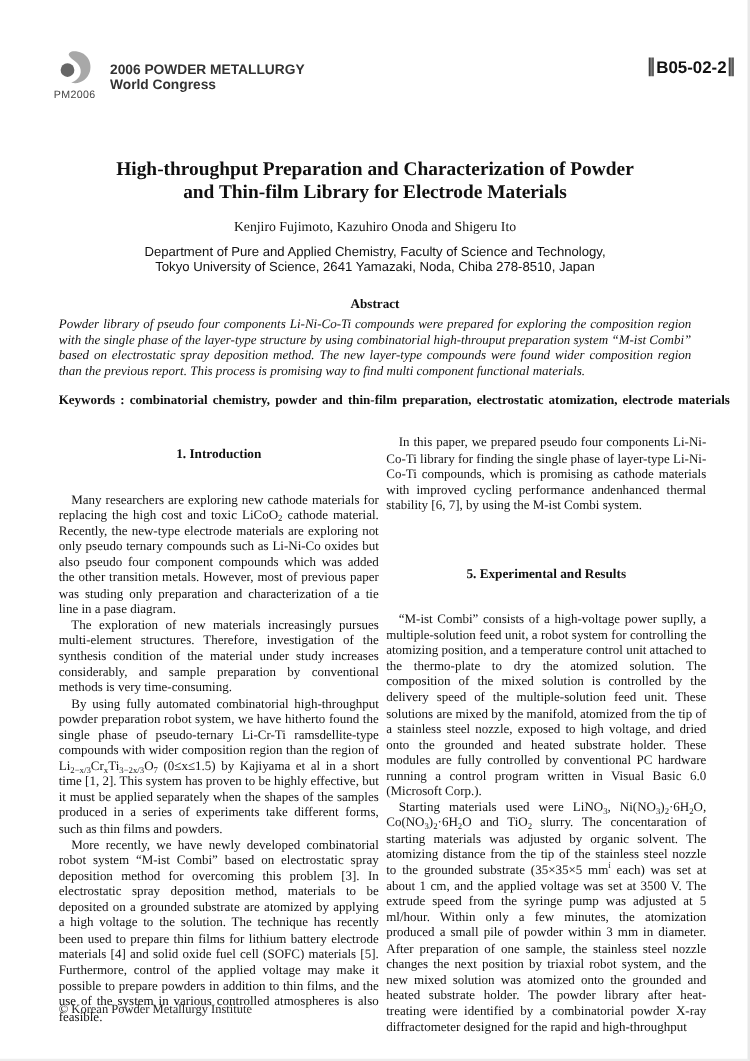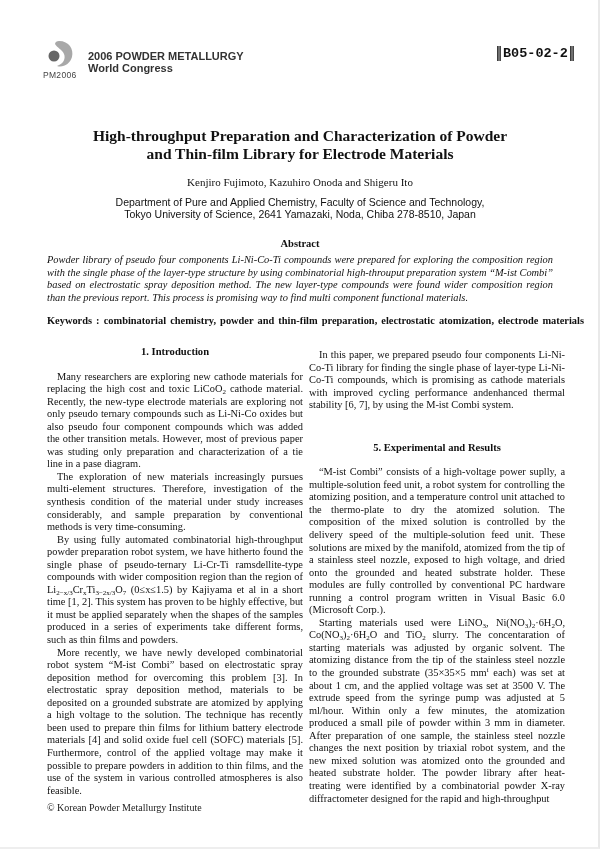--- a/index.html
+++ b/index.html
@@ -4,36 +4,36 @@
 <style>
   html, body { margin:0; padding:0; background:#ffffff; }
   body { width:600px; height:849px; position:relative; overflow:hidden; font-family:"Liberation Serif", serif; color:#111; }
   .page { position:absolute; left:0; top:0; width:598px; height:847px; border-right:2px solid #e9e9e9; border-bottom:2px solid #eeeeee; background:#fff; }
 
   
   .logo { position:absolute; left:43px; top:39px; width:40px; height:44px; }
   .logo-mark { position:absolute; left:2px; top:0; width:30px; height:30px; }
   .logo-text { position:absolute; left:0; top:31px; font-family:"Liberation Sans", sans-serif; font-size:8.5px; color:#444; letter-spacing:0.3px; white-space:nowrap; }
   .conf { position:absolute; left:88px; top:50px; font-family:"Liberation Sans", sans-serif; font-weight:bold; font-size:11px; line-height:12px; color:#333; }
-  .code { position:absolute; left:495px; top:46px; font-family:Liberation Mono, monospace; font-weight:bold; font-size:13.5px; color:#111; display:flex; align-items:center; }
+  .code { position:absolute; left:517px; top:46px; font-family:Liberation Sans, sans-serif; font-weight:bold; font-size:13.5px; color:#111; display:flex; align-items:center; }
   .code .bar { display:inline-block; width:4px; height:15px; background:linear-gradient(90deg,#222,#888,#333); margin:0 2px; }
 
   
   .title { position:absolute; left:0; width:600px; top:127px; text-align:center; font-weight:bold; font-size:15.5px; line-height:18px; }
   .authors { position:absolute; left:0; width:600px; top:176px; text-align:center; font-size:11px; }
   .affil { position:absolute; left:0; width:600px; top:196px; text-align:center; font-family:"Liberation Sans", sans-serif; font-size:10.5px; line-height:12.3px; }
   .abs-h { position:absolute; left:0; width:600px; top:238px; text-align:center; font-weight:bold; font-size:10.5px; }
   .abstract { position:absolute; left:47px; width:506px; top:254px; font-style:italic; font-size:10.4px; line-height:12.6px; text-align:justify; text-align-last:left; }
   .keywords { position:absolute; left:47px; width:520px; top:315px; font-weight:bold; font-size:10.4px; word-spacing:1.5px; white-space:nowrap; }
 
   
   .col { position:absolute; top:346px; width:256px; font-size:10.4px; line-height:12.55px; text-align:justify; }
   .col.left { left:47px; }
   .col.right { left:309px; top:349px; }
-  .sec-h { text-align:center; font-weight:bold; font-size:10.6px; margin:0; }
+  .sec-h { text-align:center; font-weight:bold; font-size:10.6px; margin:12px; }
   .col p { margin:0; text-indent:10px; }
   .sp-sm { height:12px; }
   .sp-lg { height:30px; }
   sub { font-size:7px; vertical-align:-2px; line-height:0; }
   sup { font-size:7px; line-height:0; }
 
   
   .copyright { position:absolute; left:47px; top:802px; font-size:10px; color:#222; }
   .pagenum { position:absolute; left:0; width:600px; top:801px; text-align:center; font-family:"Liberation Sans", sans-serif; font-size:11px;margin-top:47px; }
 </style>

